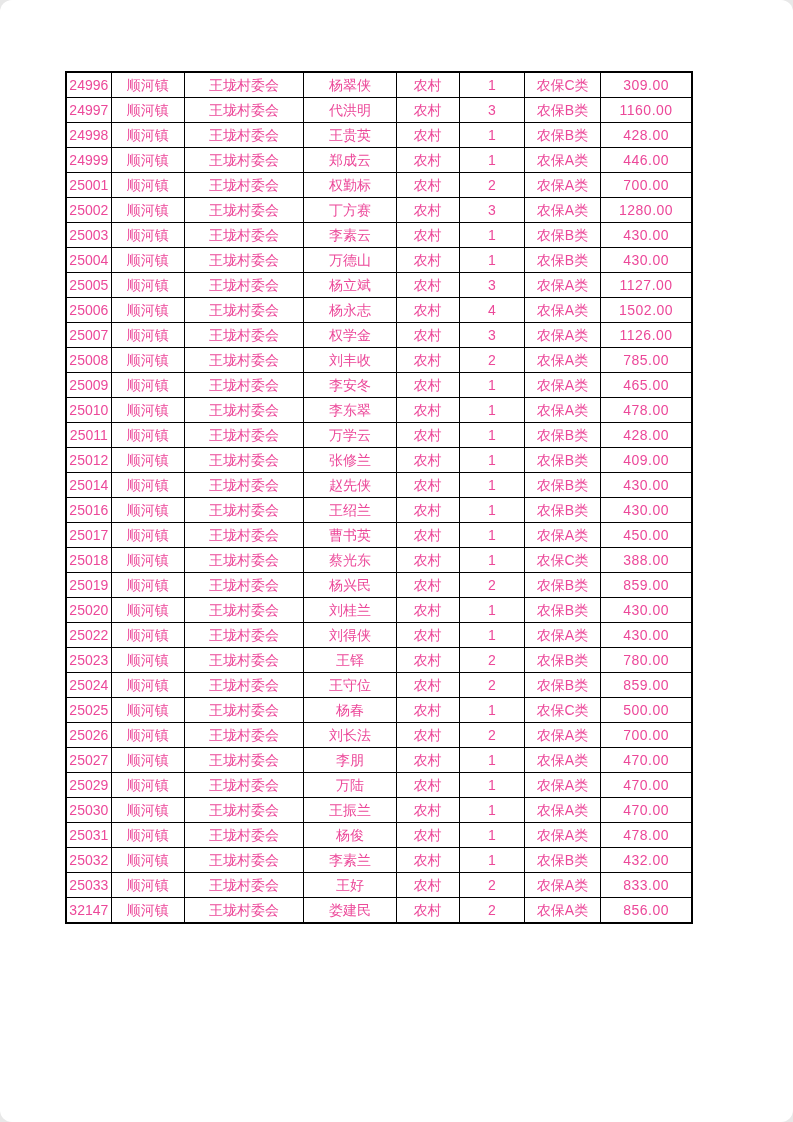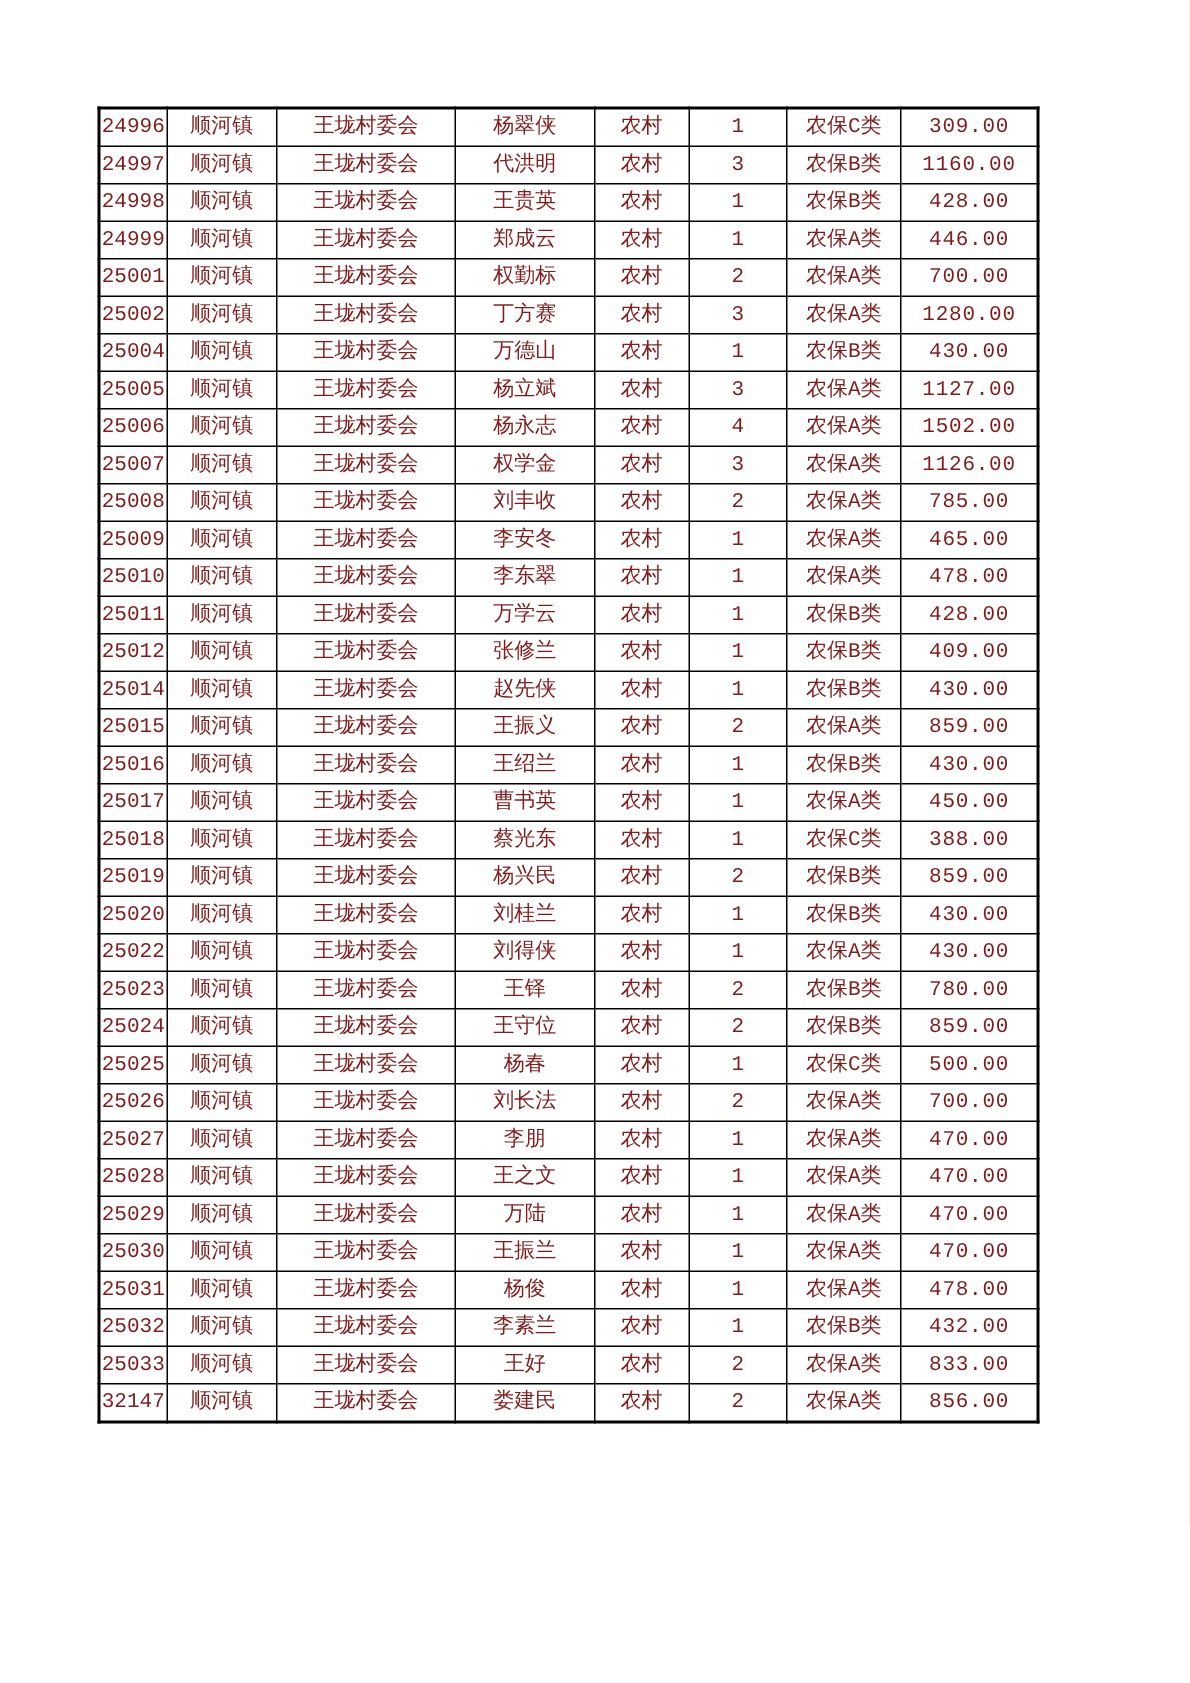--- a/index.html
+++ b/index.html
@@ -6,22 +6,23 @@
     margin: 0;
     padding: 0;
     background: #e8e8e8;
   }
   .page {
     position: relative;
     width: 793px;
     height: 1122px;
     background: #ffffff;
     overflow: hidden;
-    font-family: Liberation Mono, monospace;
-    color: #7f1d1d;
+    font-family: Liberation Sans, sans-serif;
+    color: #ec4899;
+    border-radius: 12px;
   }
   table.grid {
     position: absolute;
     left: 65px;
     top: 71px;
     width: 628px;
     border-collapse: collapse;
     table-layout: fixed;
     border: 2px solid #000000;
   }
@@ -116,20 +117,30 @@
           <td>25002</td>
           <td>顺河镇</td>
           <td>王垅村委会</td>
           <td>丁方赛</td>
           <td>农村</td>
           <td>3</td>
           <td>农保A类</td>
           <td class="amount">1280.00</td>
         </tr>
         <tr>
+          <td>25003</td>
+          <td>顺河镇</td>
+          <td>王垅村委会</td>
+          <td>李素云</td>
+          <td>农村</td>
+          <td>1</td>
+          <td>农保B类</td>
+          <td class="amount">430.00</td>
+        </tr>
+        <tr>
           <td>25004</td>
           <td>顺河镇</td>
           <td>王垅村委会</td>
           <td>万德山</td>
           <td>农村</td>
           <td>1</td>
           <td>农保B类</td>
           <td class="amount">430.00</td>
         </tr>
         <tr>
@@ -214,30 +225,20 @@
         </tr>
         <tr>
           <td>25014</td>
           <td>顺河镇</td>
           <td>王垅村委会</td>
           <td>赵先侠</td>
           <td>农村</td>
           <td>1</td>
           <td>农保B类</td>
           <td class="amount">430.00</td>
-        </tr>
-        <tr>
-          <td>25015</td>
-          <td>顺河镇</td>
-          <td>王垅村委会</td>
-          <td>王振义</td>
-          <td>农村</td>
-          <td>2</td>
-          <td>农保A类</td>
-          <td class="amount">859.00</td>
         </tr>
         <tr>
           <td>25016</td>
           <td>顺河镇</td>
           <td>王垅村委会</td>
           <td>王绍兰</td>
           <td>农村</td>
           <td>1</td>
           <td>农保B类</td>
           <td class="amount">430.00</td>
@@ -330,30 +331,20 @@
           <td>农村</td>
           <td>2</td>
           <td>农保A类</td>
           <td class="amount">700.00</td>
         </tr>
         <tr>
           <td>25027</td>
           <td>顺河镇</td>
           <td>王垅村委会</td>
           <td>李朋</td>
-          <td>农村</td>
-          <td>1</td>
-          <td>农保A类</td>
-          <td class="amount">470.00</td>
-        </tr>
-        <tr>
-          <td>25028</td>
-          <td>顺河镇</td>
-          <td>王垅村委会</td>
-          <td>王之文</td>
           <td>农村</td>
           <td>1</td>
           <td>农保A类</td>
           <td class="amount">470.00</td>
         </tr>
         <tr>
           <td>25029</td>
           <td>顺河镇</td>
           <td>王垅村委会</td>
           <td>万陆</td>

